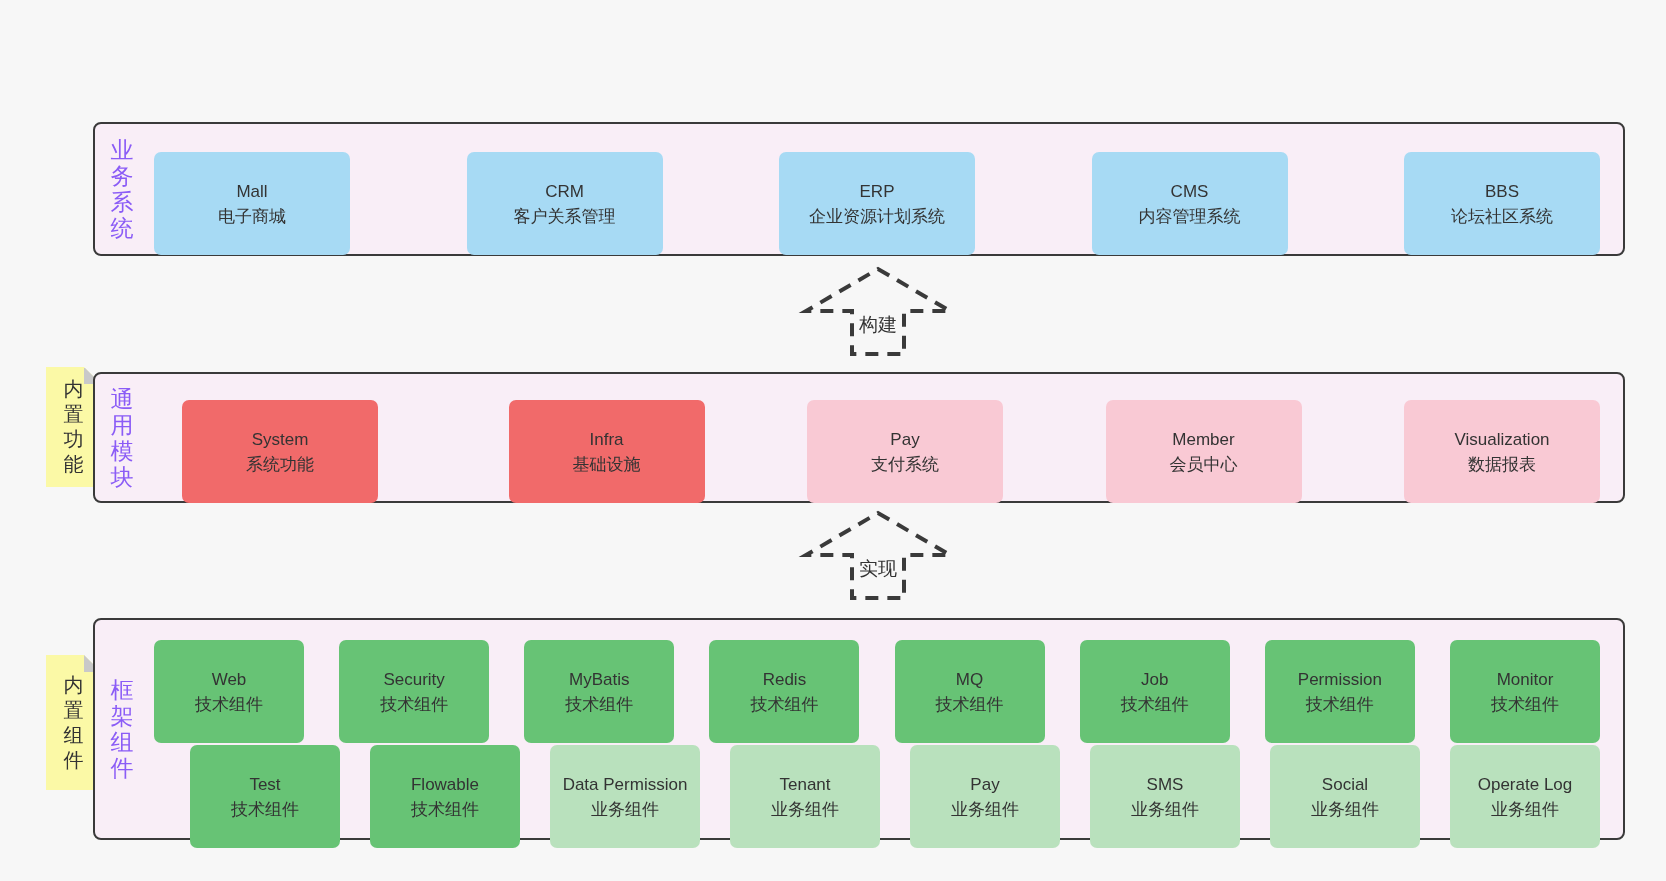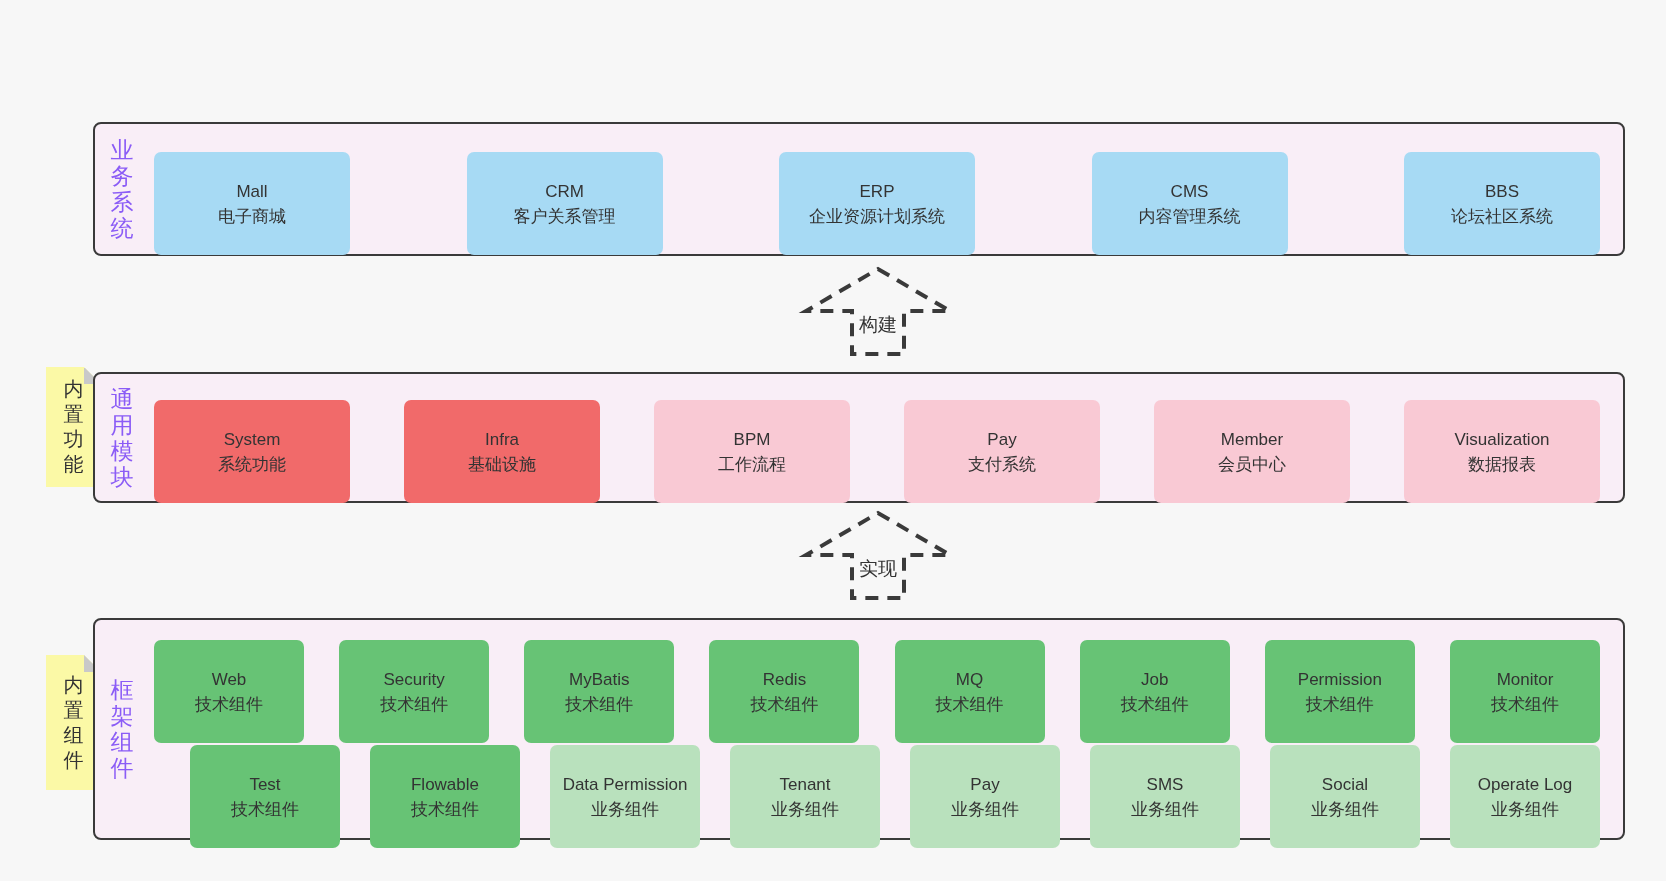--- a/index.html
+++ b/index.html
@@ -16,21 +16,21 @@
   .row{position:absolute;left:59px;right:23px;display:flex;justify-content:space-between;}
   #sec-business .row{top:28px;}
   #sec-modules .row{top:26px;}
   #sec-components .row1{top:20px;}
   #sec-components .row2{top:125px;padding-left:36px;}
 
   .box{height:103px;border-radius:7px;display:flex;flex-direction:column;justify-content:center;align-items:center;text-align:center;font-size:17px;line-height:25px;color:#333;padding:0 6px;box-sizing:border-box;}
   .w6{width:196px;}
   .w8{width:150px;}
   .box-blue{background:#a7daf4;}
-  .box-red{background:#f16a6a;}
+  .box-red{background:#f16a6a;margin-left:28px;}
   .box-pink{background:#f9c9d4;}
   .box-green{background:#67c375;}
   .box-green-light{background:#b9e1bd;}
 
   .sticky{position:absolute;left:38px;width:55px;background:#fbf9a6;clip-path:polygon(0 0,calc(100% - 17px) 0,100% 17px,100% 100%,0 100%);display:flex;align-items:center;justify-content:center;margin-left:8px;}
   #sticky-modules{top:367px;height:120px;}
   #sticky-components{top:655px;height:135px;}
   .sticky .fold{position:absolute;top:0;right:0;width:17px;height:17px;background:linear-gradient(to bottom left,rgba(0,0,0,0) 50%,#c9c9c9 50%);}
   .sticky-text{width:22px;font-size:20px;line-height:25px;word-break:break-all;text-align:center;color:#333;position:relative;}
 
@@ -85,24 +85,20 @@
   <div class="section" id="sec-modules">
     <div class="v-label">通用模块</div>
     <div class="row">
       <div class="box w6 box-red">
         <span>System</span>
         <span>系统功能</span>
       </div>
       <div class="box w6 box-red">
         <span>Infra</span>
         <span>基础设施</span>
-      </div>
-      <div class="box w6 box-pink">
-        <span>BPM</span>
-        <span>工作流程</span>
       </div>
       <div class="box w6 box-pink">
         <span>Pay</span>
         <span>支付系统</span>
       </div>
       <div class="box w6 box-pink">
         <span>Member</span>
         <span>会员中心</span>
       </div>
       <div class="box w6 box-pink">

